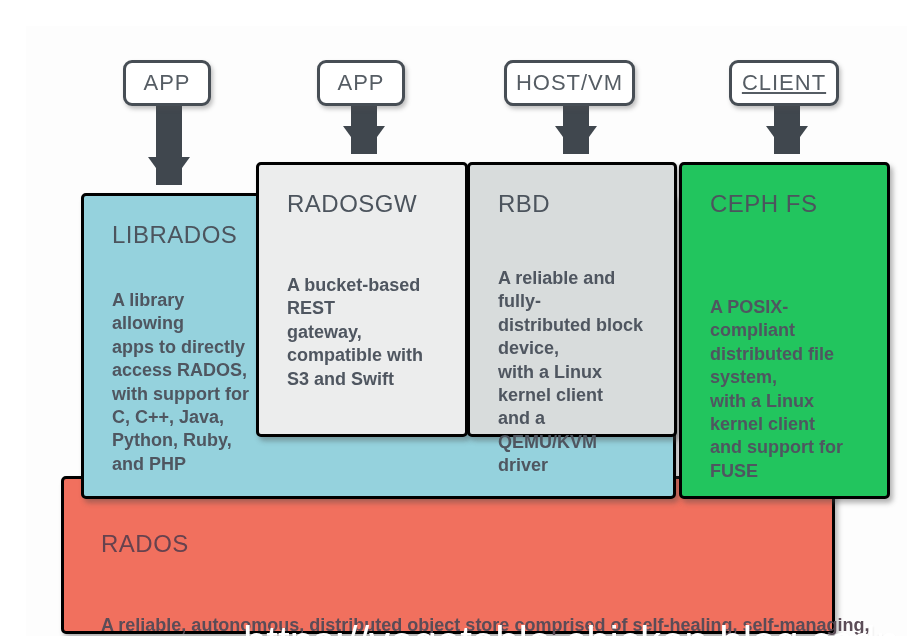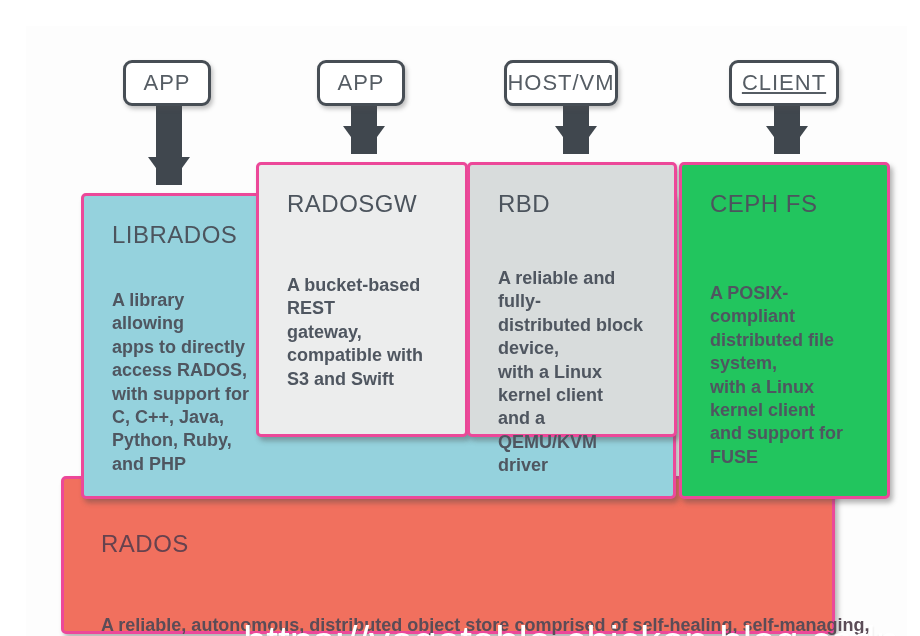--- a/index.html
+++ b/index.html
@@ -26,21 +26,21 @@
     display: flex;
     align-items: center;
     justify-content: center;
     font-size: 22px;
     letter-spacing: 1px;
     color: #565d64;
     z-index: 6;
   }
   .top-node.n0 { left: 97px;  width: 88px;  }
   .top-node.n1 { left: 291px; width: 88px;  }
-  .top-node.n2 { left: 478px; width: 114px; }
+  .top-node.n2 { left: 478px; width: 131px; }
   .top-node.n3 { left: 703px; width: 110px; text-decoration: underline; }
 
   
   .arrow { position: absolute; width: 18px; z-index: 5; }
   .arrow .stem {
     position: absolute; left: 50%; transform: translateX(-50%);
     width: 3px; top: 0; bottom: 9px; background: #40474e;
   }
   .arrow .head {
     position: absolute; bottom: 0; left: 50%; transform: translateX(-50%);
@@ -50,21 +50,21 @@
     border-top: 11px solid #40474e;
   }
   .arrow.a0 { left: 130px; top: 80px; height: 88px; }
   .arrow.a1 { left: 325px; top: 80px; height: 57px; }
   .arrow.a2 { left: 537px; top: 80px; height: 57px; }
   .arrow.a3 { left: 748px; top: 80px; height: 57px; }
 
   
   .box {
     position: absolute;
-    border: 3px solid #ec4899;
+    border: 3px solid #000000;
     border-radius: 5px;
     box-shadow: 3px 4px 5px rgba(70,70,70,0.40);
     padding: 12px 15px;
   }
   .box .title {
     font-size: 24px;
     letter-spacing: 0.5px;
     color: #4c545d;
     font-weight: 400;
   }
@@ -79,21 +79,21 @@
   .box.librados { left: 55px;  top: 167px; width: 595px; height: 306px; background: #95d2dd; z-index: 2; }
   .box.librados .desc { margin-top: 14px; width: 170px; }
 
   .box.radosgw  { left: 230px; top: 136px; width: 212px; height: 275px; background: #eceded; z-index: 3; }
   .box.radosgw .desc { margin-top: 30px; }
 
   .box.rbd      { left: 441px; top: 136px; width: 210px; height: 275px; background: #d8dcdc; z-index: 3; }
   .box.rbd .desc { margin-top: 23px; }
 
   .box.cephfs   { left: 653px; top: 136px; width: 211px; height: 337px; background: #22c55e; z-index: 3; }
-  .box.cephfs .desc { margin-top: 38px; }
+  .box.cephfs .desc { margin-top: 52px; }
 
   .box.rados    { left: 35px;  top: 450px; width: 774px; height: 158px; background: #f1705e; z-index: 1; padding: 38px 24px; }
   .box.rados .title { color: #66424e; }
   .box.rados .desc  { margin-top: 30px; color: #5b4c57; width: 820px; }
 
   
   .wm-url {
     position: absolute;
     left: 204px; top: 579px;
     font-size: 42px;

